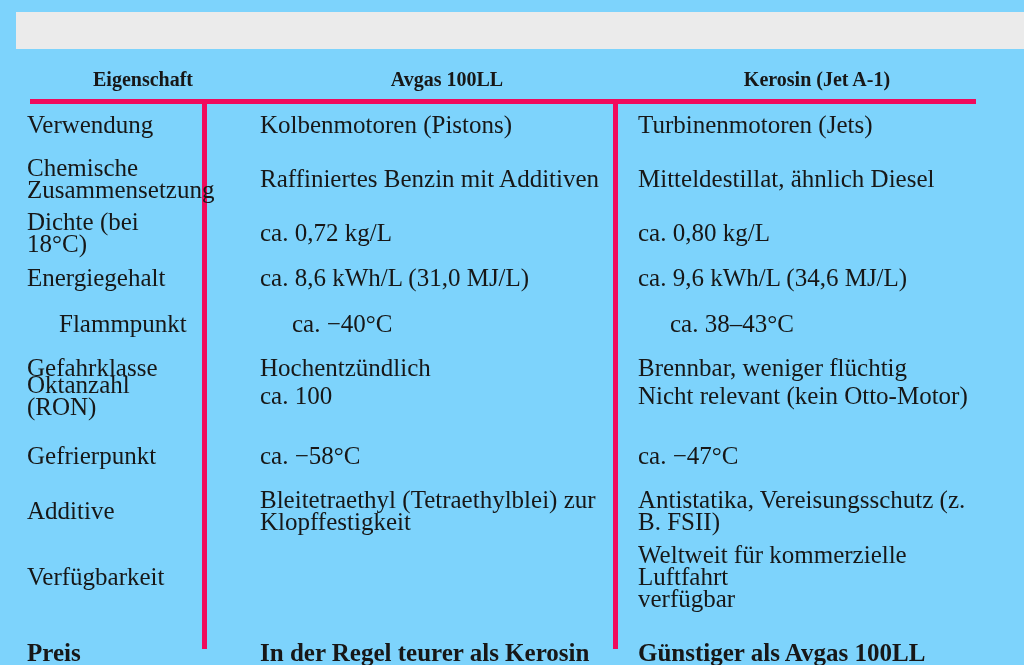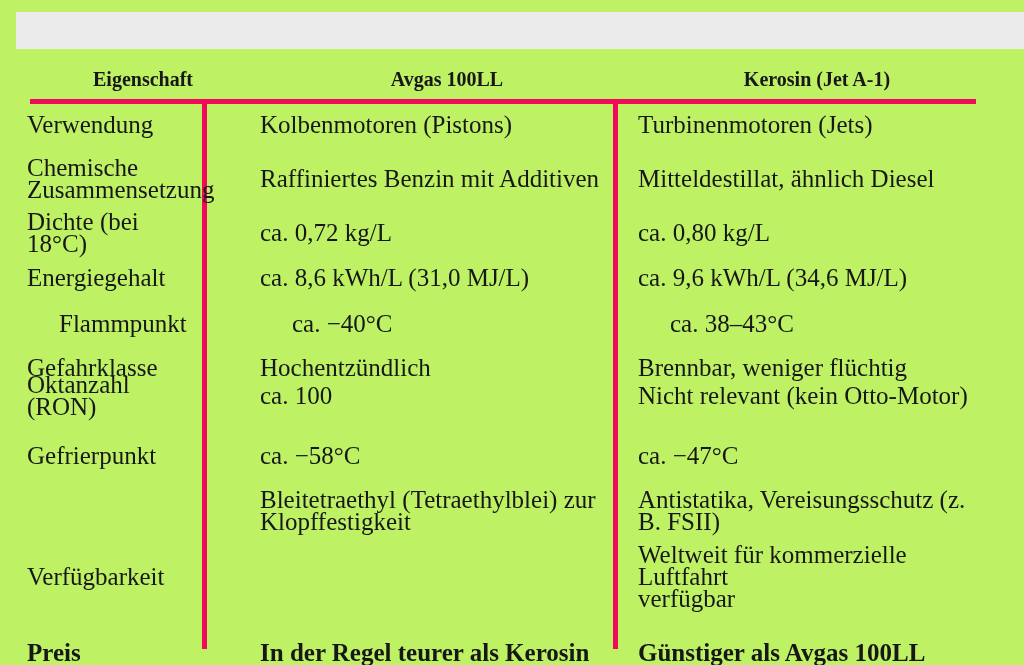--- a/index.html
+++ b/index.html
@@ -1,19 +1,19 @@
 <!DOCTYPE html>
 <html style="--accent: #F00A5C; --topbar: #EBEBEB; --text: #171717; --background: #FFFFFF;"><head>
 <meta charset="utf-8">
 <style>
   html,body{margin:0;padding:0;background:#ffffff;}
   .canvas{
     position:relative;
     width:1024px;height:665px;
-    background:#bef264;
+    background:#7dd3fc;
     font-family:"Liberation Serif", serif;
     color:#171717;
     overflow:hidden;
   }
   .topbar{
     position:absolute;left:16px;top:12px;width:1008px;height:37px;
     background:var(--topbar,#EBEBEB);
   }
   .hdr{
     position:absolute;top:67px;
@@ -102,20 +102,21 @@
     <div class="cell c-kerosin">Nicht relevant (kein Otto-Motor)</div>
   </div>
 
   <div class="row" style="top:434px;height:43px;">
     <div class="cell c-label">Gefrierpunkt</div>
     <div class="cell c-avgas">ca. −58°C</div>
     <div class="cell c-kerosin">ca. −47°C</div>
   </div>
 
   <div class="row" style="top:477px;height:67px;">
+    <div class="cell c-label">Additive</div>
     <div class="cell c-avgas">Bleitetraethyl (Tetraethylblei) zur
 Klopffestigkeit</div>
     <div class="cell c-kerosin">Antistatika, Vereisungsschutz (z. B. FSII)</div>
   </div>
 
   <div class="row" style="top:544px;height:66px;">
     <div class="cell c-label">Verfügbarkeit</div>
     <div class="cell c-kerosin">Weltweit für kommerzielle Luftfahrt
 verfügbar</div>
   </div>

